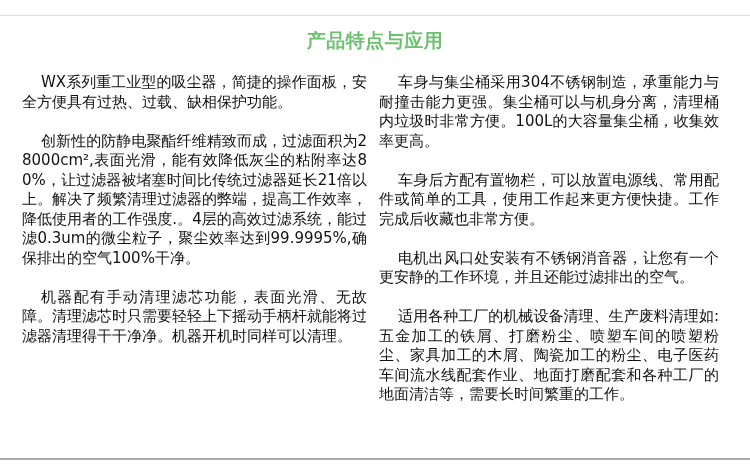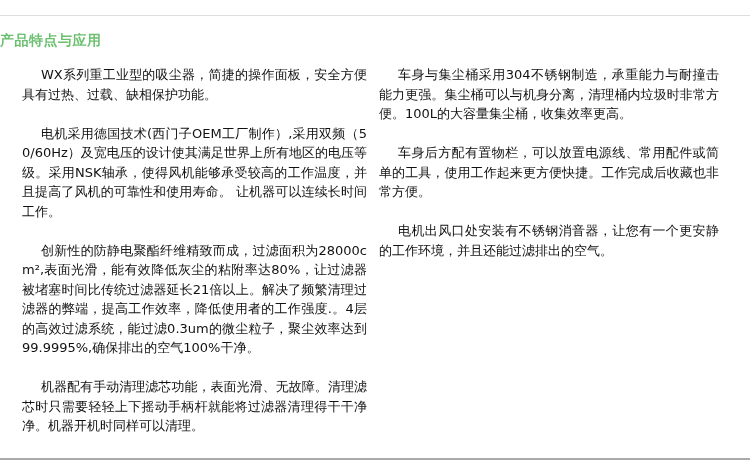--- a/index.html
+++ b/index.html
@@ -28,56 +28,58 @@
       top: 458px;
       width: 750px;
       height: 2px;
       background: #aaaaaa;
     }
     .section-title {
       position: absolute;
       left: 0;
       top: 27px;
       width: 750px;
+      text-align: center;
       font-family: "DejaVu Serif", "Liberation Serif", serif;
-      font-size: 14px;
+      font-size: 19px;
       line-height: 26px;
       color: #6cc070;
       letter-spacing: 0.5px;
     }
     .column {
       position: absolute;
       top: 65px;
       width: 345px;
     }
     .column.left { left: 22px; }
     .column.right { left: 379px; }
     .para {
-      font-size: 13px;
+      font-size: 15px;
       line-height: 19.5px;
       text-indent: 19px;
       margin-bottom: 19.5px;
       text-align: justify;
       word-break: break-all;
+      margin-top: 8px;
     }
     .right .para { width: 340px; }
   </style>
 </head>
 <body>
 
 <div class="top-rule"></div>
 
 <h2 class="section-title">产品特点与应用</h2>
 
 <div class="column left">
   <p class="para">WX系列重工业型的吸尘器，简捷的操作面板，安全方便具有过热、过载、缺相保护功能。</p>
-  <p class="para">电机采用德国技术(西门子OEM工厂制作）,采用双频（50/60Hz）及宽电压的设计使其满足世界上所有地区的电压等级。采用NSK轴承，使得风机能够承受较高的工作温度，并且提高了风机的可靠性和使用寿命。 让机器可以连续长时间工作。</p>
   <p class="para">创新性的防静电聚酯纤维精致而成，过滤面积为28000cm²,表面光滑，能有效降低灰尘的粘附率达80%，让过滤器被堵塞时间比传统过滤器延长21倍以上。解决了频繁清理过滤器的弊端，提高工作效率，降低使用者的工作强度.。4层的高效过滤系统，能过滤0.3um的微尘粒子，聚尘效率达到99.9995%,确保排出的空气100%干净。</p>
   <p class="para">机器配有手动清理滤芯功能，表面光滑、无故障。清理滤芯时只需要轻轻上下摇动手柄杆就能将过滤器清理得干干净净。机器开机时同样可以清理。</p>
 </div>
 
 <div class="column right">
   <p class="para">车身与集尘桶采用304不锈钢制造，承重能力与耐撞击能力更强。集尘桶可以与机身分离，清理桶内垃圾时非常方便。100L的大容量集尘桶，收集效率更高。</p>
   <p class="para">车身后方配有置物栏，可以放置电源线、常用配件或简单的工具，使用工作起来更方便快捷。工作完成后收藏也非常方便。</p>
   <p class="para">电机出风口处安装有不锈钢消音器，让您有一个更安静的工作环境，并且还能过滤排出的空气。</p>
+  <p class="para">适用各种工厂的机械设备清理、生产废料清理如:五金加工的铁屑、打磨粉尘、喷塑车间的喷塑粉尘、家具加工的木屑、陶瓷加工的粉尘、电子医药车间流水线配套作业、地面打磨配套和各种工厂的地面清洁等，需要长时间繁重的工作。</p>
 </div>
 
 <div class="bottom-rule"></div>
 
 </body></html>

